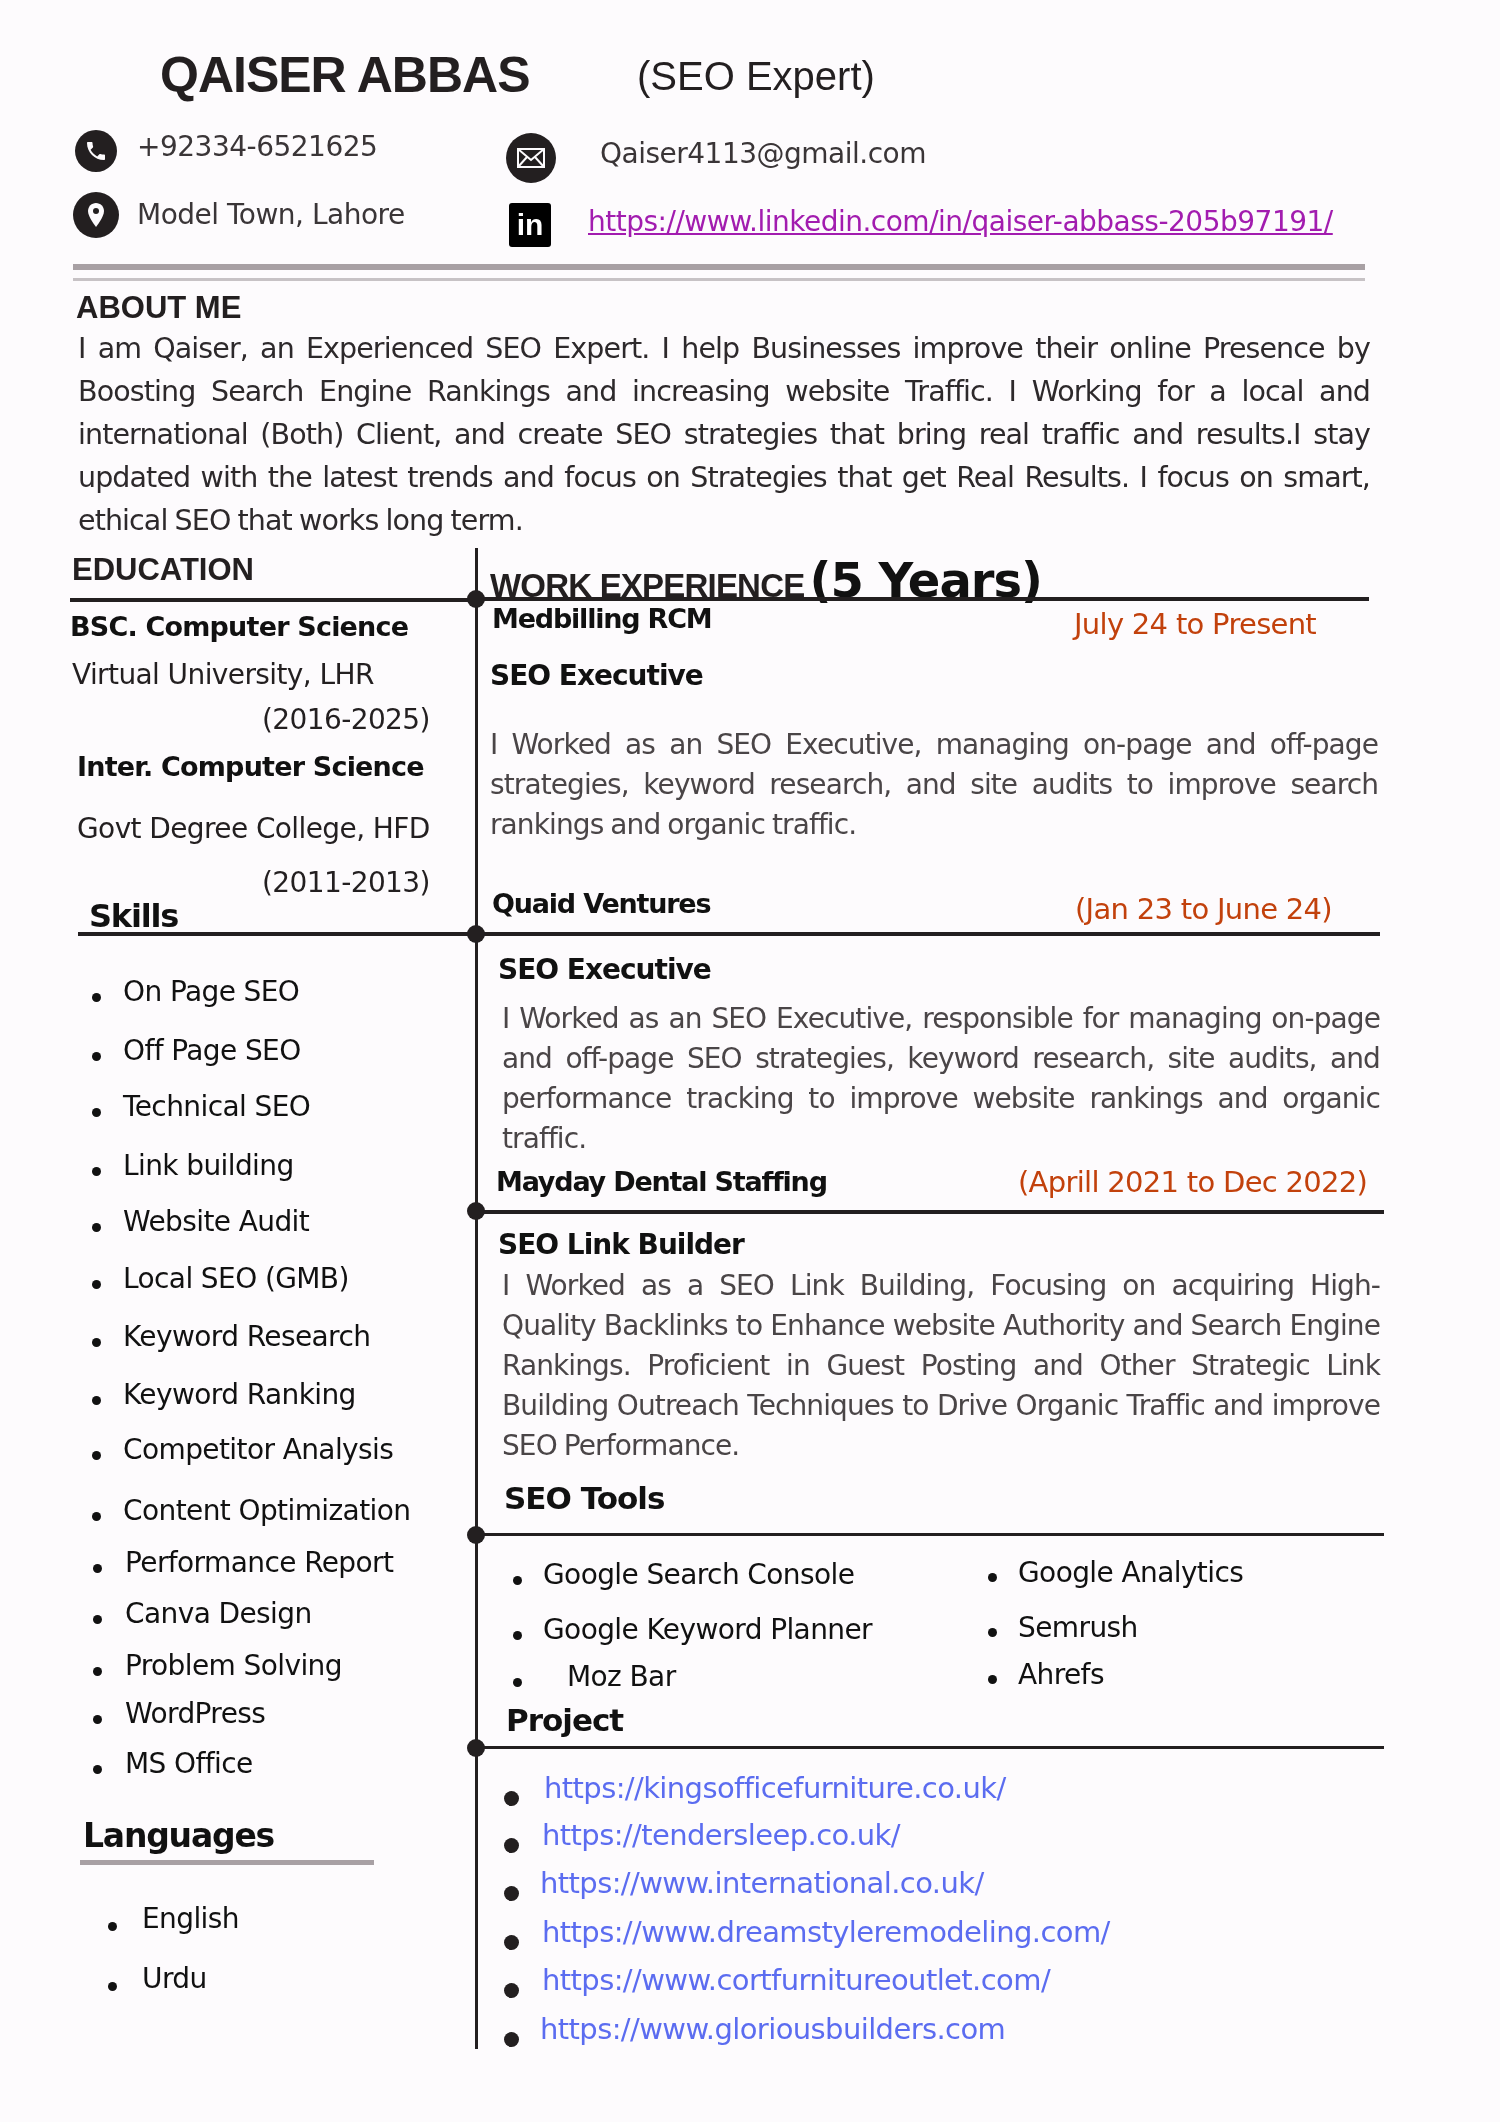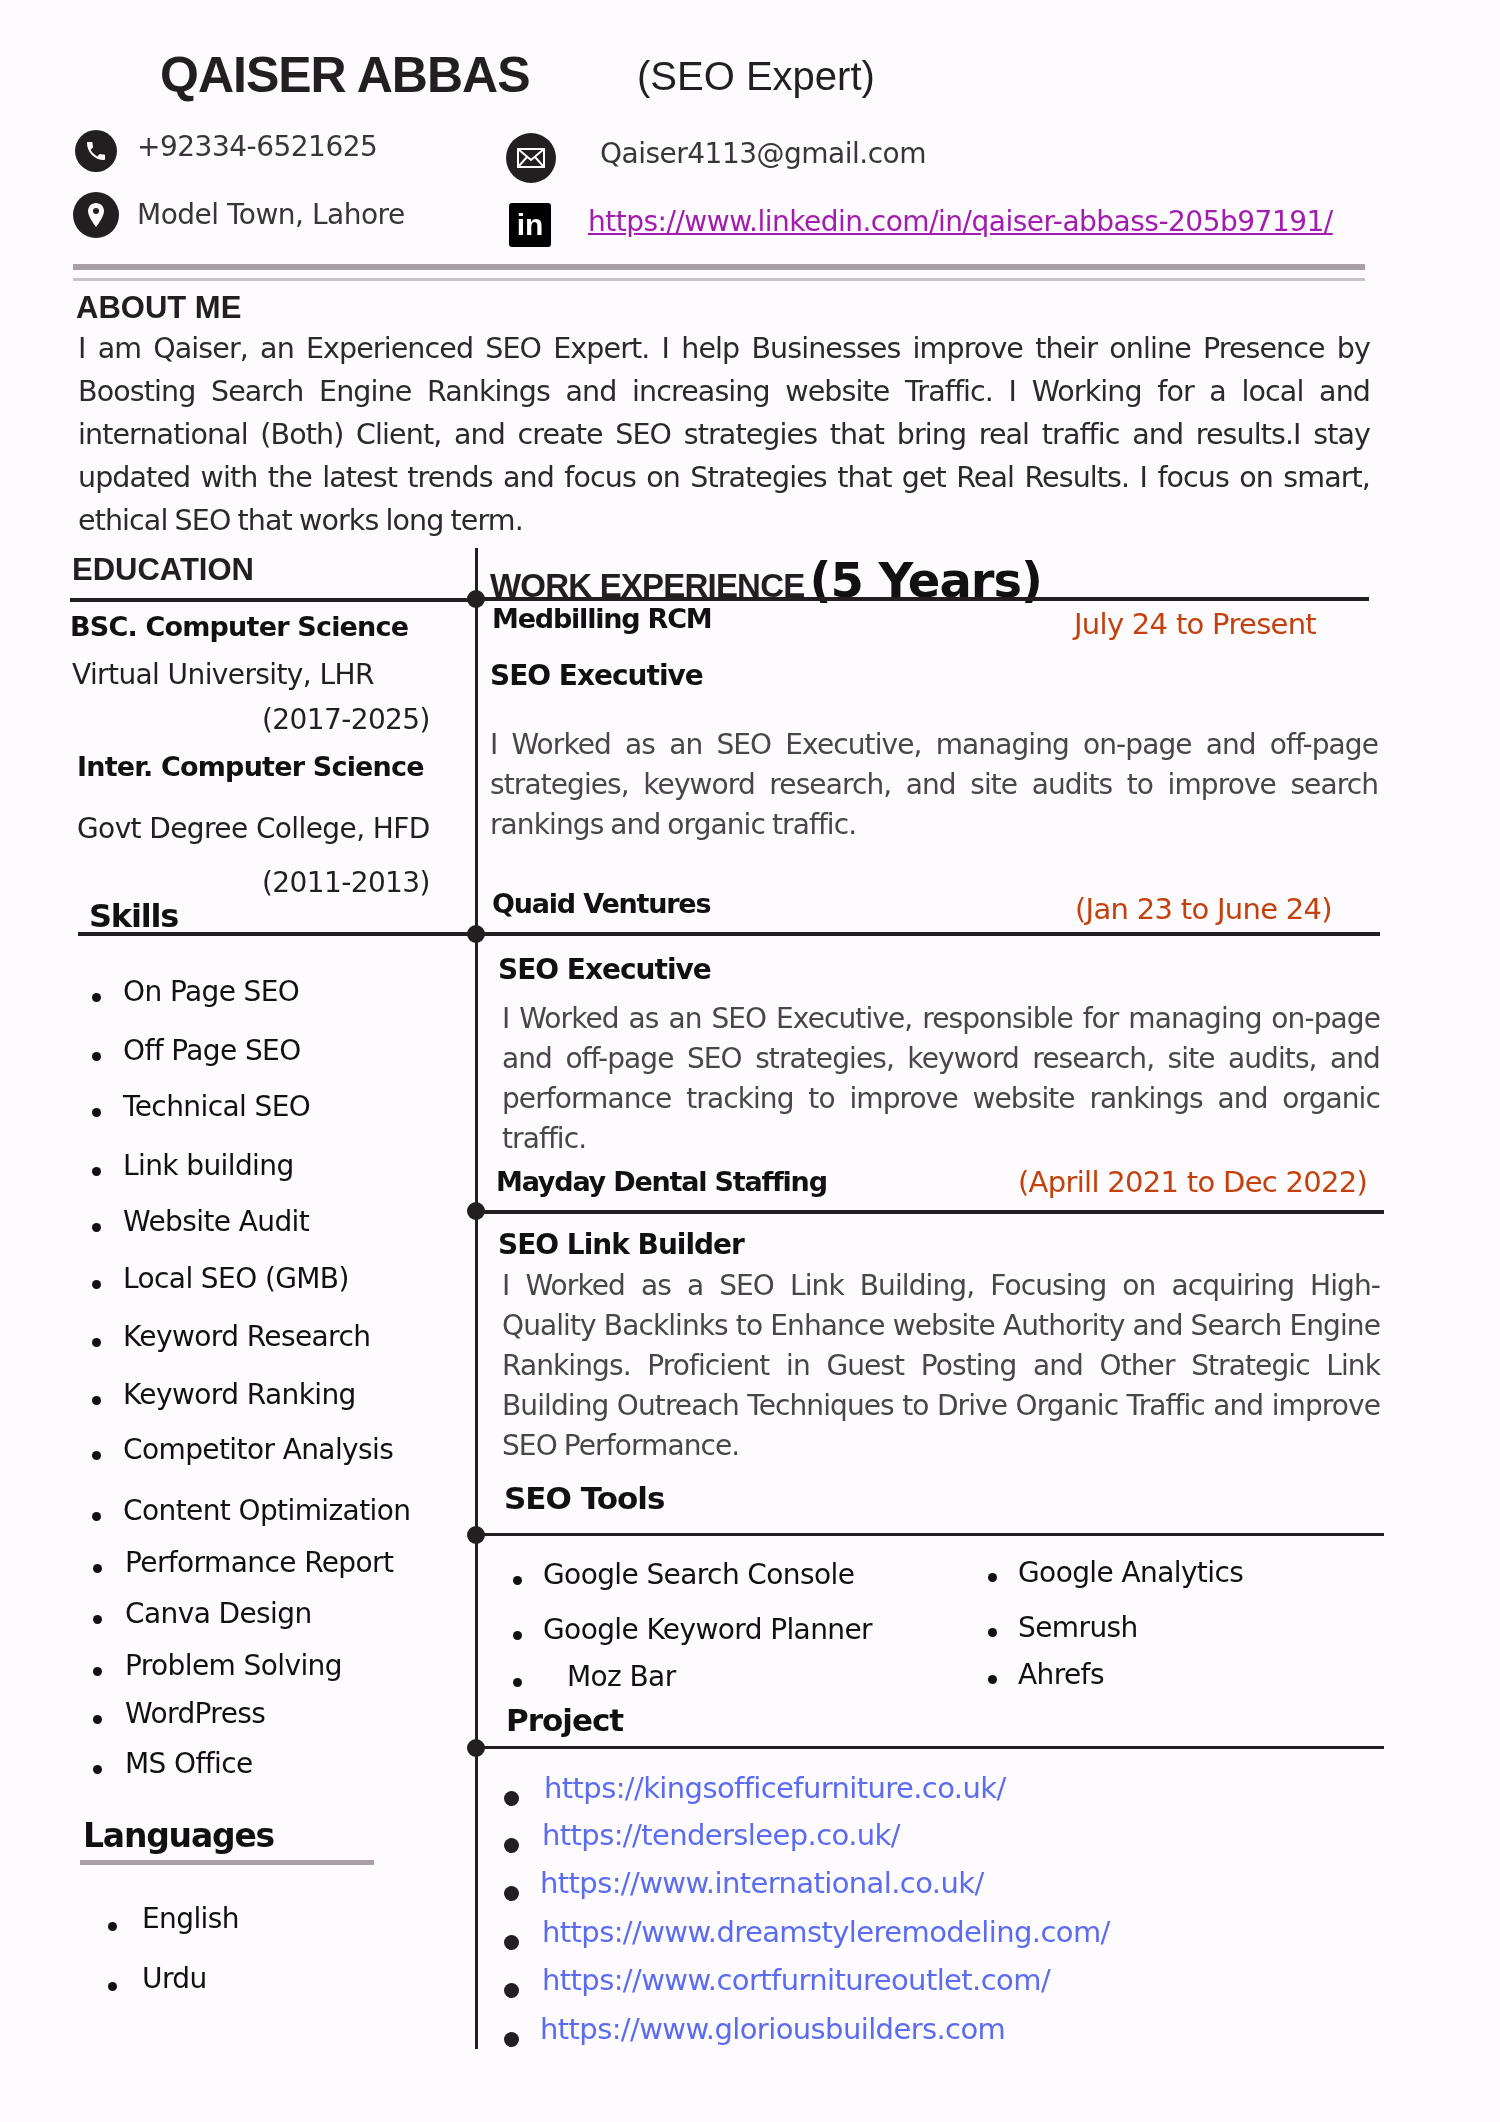--- a/index.html
+++ b/index.html
@@ -69,21 +69,21 @@
 <div class="abs sec-head" style="left:76px;top:290px;font-size:31px;">ABOUT ME</div>
 <div class="abs about-text">I am Qaiser, an Experienced SEO Expert. I help Businesses improve their online Presence by Boosting Search Engine Rankings and increasing website Traffic. I Working for a local and international (Both) Client, and create SEO strategies that bring real traffic and results.I stay updated with the latest trends and focus on Strategies that get Real Results. I focus on smart, ethical SEO that works long term.</div>
 
 <div class="hr" style="left:475px;top:548px;width:3px;height:1501px;background:#231f20;"></div>
 
 <div class="abs sec-head" style="left:72px;top:552px;font-size:31px;">EDUCATION</div>
 <div class="hr" style="left:70px;top:598px;width:406px;height:4px;background:#231f20;"></div>
 
 <div class="abs bold-sub" style="left:70px;top:611px;">BSC. Computer Science</div>
 <div class="abs edu-text" style="left:72px;top:658px;">Virtual University, LHR</div>
-<div class="abs edu-text" style="left:262px;top:703px;">(2017-2025)</div>
+<div class="abs edu-text" style="left:262px;top:703px;">(2016-2025)</div>
 
 <div class="abs bold-sub" style="left:77px;top:751px;">Inter. Computer Science</div>
 <div class="abs edu-text" style="left:77px;top:812px;">Govt Degree College, HFD</div>
 <div class="abs edu-text" style="left:262px;top:866px;">(2011-2013)</div>
 
 <div class="abs bold-sub" style="left:89px;top:897px;font-size:32px;letter-spacing:-1.2px;">Skills</div>
 <div class="hr" style="left:78px;top:932px;width:398px;height:4px;background:#231f20;"></div>
 
 <div id="skills-list">
     <div class="bullet" style="left: 92px; top: 993px;"></div>

